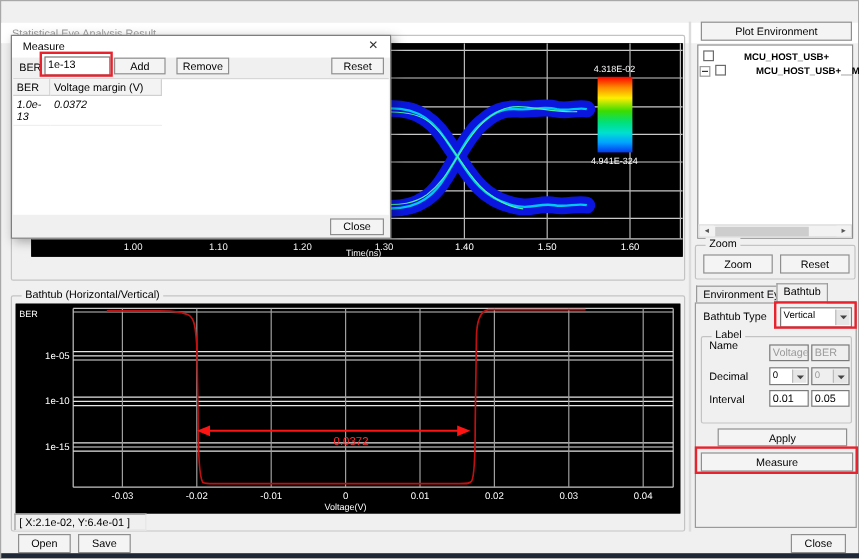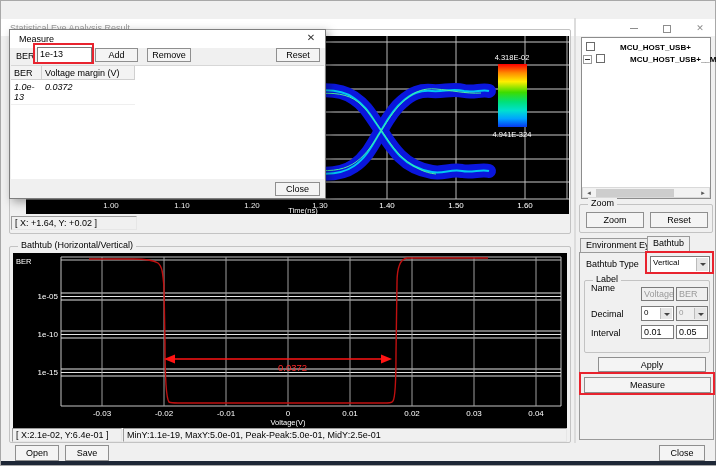--- a/index.html
+++ b/index.html
@@ -121,21 +121,20 @@
           <text x="226" y="172">1.20</text>
           <text x="294" y="172">1.30</text>
           <text x="361" y="172">1.40</text>
           <text x="430" y="172">1.50</text>
           <text x="499" y="172">1.60</text>
         </g>
         <text x="277" y="177" fill="#fff" font-size="7.5" text-anchor="middle">Time(ns)</text>
       </svg>
     </div>
 
-    <div class="abs statusbox" style="left:1px; top:186px; width:126px; height:14px;">[ X:  +1.64, Y:  +0.02 ]</div>
   </div>
 
   <div class="abs groupbox" style="left:8px; top:245px; width:562px; height:197px;">
     <span class="grouplabel">Bathtub (Horizontal/Vertical)</span>
     <div class="abs plotbox" style="left:3px; top:6px; width:554px; height:175px;">
       <svg width="554" height="175" viewBox="0 0 554 175">
         <rect x="0" y="0" width="554" height="175" fill="#000"></rect>
 
         <g stroke="#c4c4c4" stroke-width="1">
           <line x1="48" y1="4" x2="548" y2="4"></line>
@@ -191,25 +190,25 @@
           <text x="337" y="163">0.01</text>
           <text x="399" y="163">0.02</text>
           <text x="461" y="163">0.03</text>
           <text x="523" y="163">0.04</text>
         </g>
         <text x="275" y="172" fill="#fff" font-size="7.5" text-anchor="middle">Voltage(V)</text>
       </svg>
     </div>
 
     <div class="abs statusbox" style="left:2px; top:181px; width:110px; height:14px;">[ X:2.1e-02, Y:6.4e-01 ]</div>
-    <div class="abs statusbox" style="left:113px; top:181px; width:444px; height:14px;">MinY:1.1e-19, MaxY:5.0e-01, Peak-Peak:5.0e-01, MidY:2.5e-01</div>
   </div>
 
   <div class="abs" style="left:573px; top:17px; width:2px; height:425px; background:#dcdcdc;"></div>
 
+  <button class="abs btn" style="left:583px; top:17px; width:126px; height:16px;">Plot Environment</button>
 
   <div class="abs" style="left:580px; top:36px; width:130px; height:162px; background:#fff; border:1px solid #8c8c8c;">
 
     <div class="abs" style="left:0; top:4px; width:128px; height:11px;">
       <span class="cb" style="left:4px; top:0;"></span>
       <span class="abs tree-label" style="left:18px; top:1px;">MCU_HOST_USB+</span>
     </div>
 
     <div class="abs" style="left:0; top:16px; width:128px; height:11px;">
       <span class="expander" style="left:1px; top:1px;"></span>

